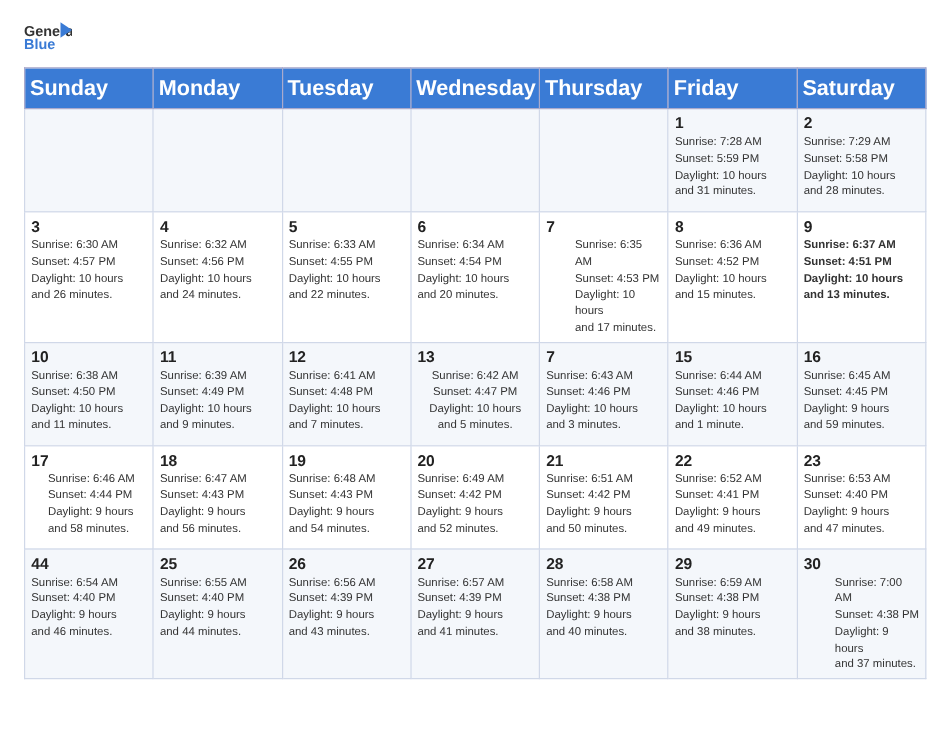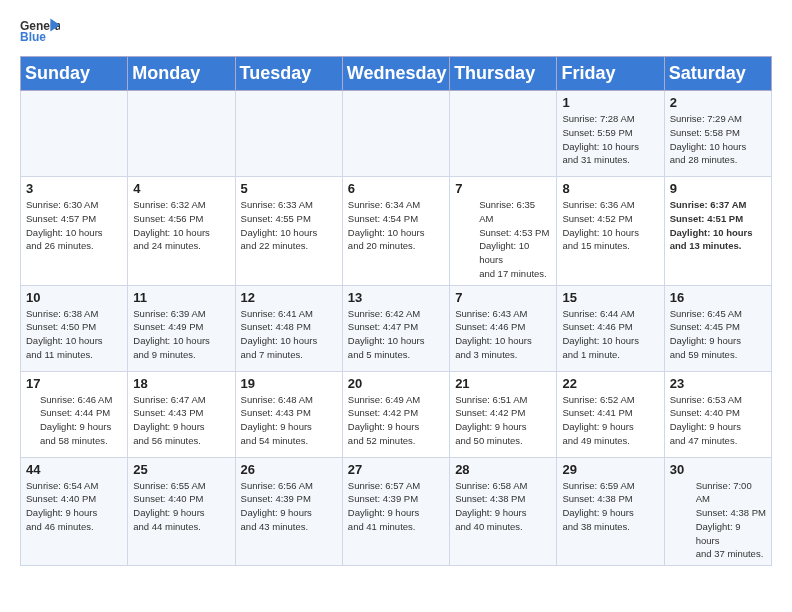--- a/index.html
+++ b/index.html
@@ -208,21 +208,21 @@
         </td>
         <td>
           <span class="day-number">12</span>
           <div class="day-info" style="white-space: pre-line;">Sunrise: 6:41 AM
 Sunset: 4:48 PM
 Daylight: 10 hours
 and 7 minutes.</div>
         </td>
         <td>
           <span class="day-number">13</span>
-          <div class="day-info" style="white-space: pre-line;">Sunrise: 6:42 AM
+          <div class="day-info" style="white-space: pre-line; text-align: center;">Sunrise: 6:42 AM
 Sunset: 4:47 PM
 Daylight: 10 hours
 and 5 minutes.</div>
         </td>
         <td>
           <span class="day-number">7</span>
           <div class="day-info" style="white-space: pre-line;">Sunrise: 6:43 AM
 Sunset: 4:46 PM
 Daylight: 10 hours
 and 3 minutes.</div>

